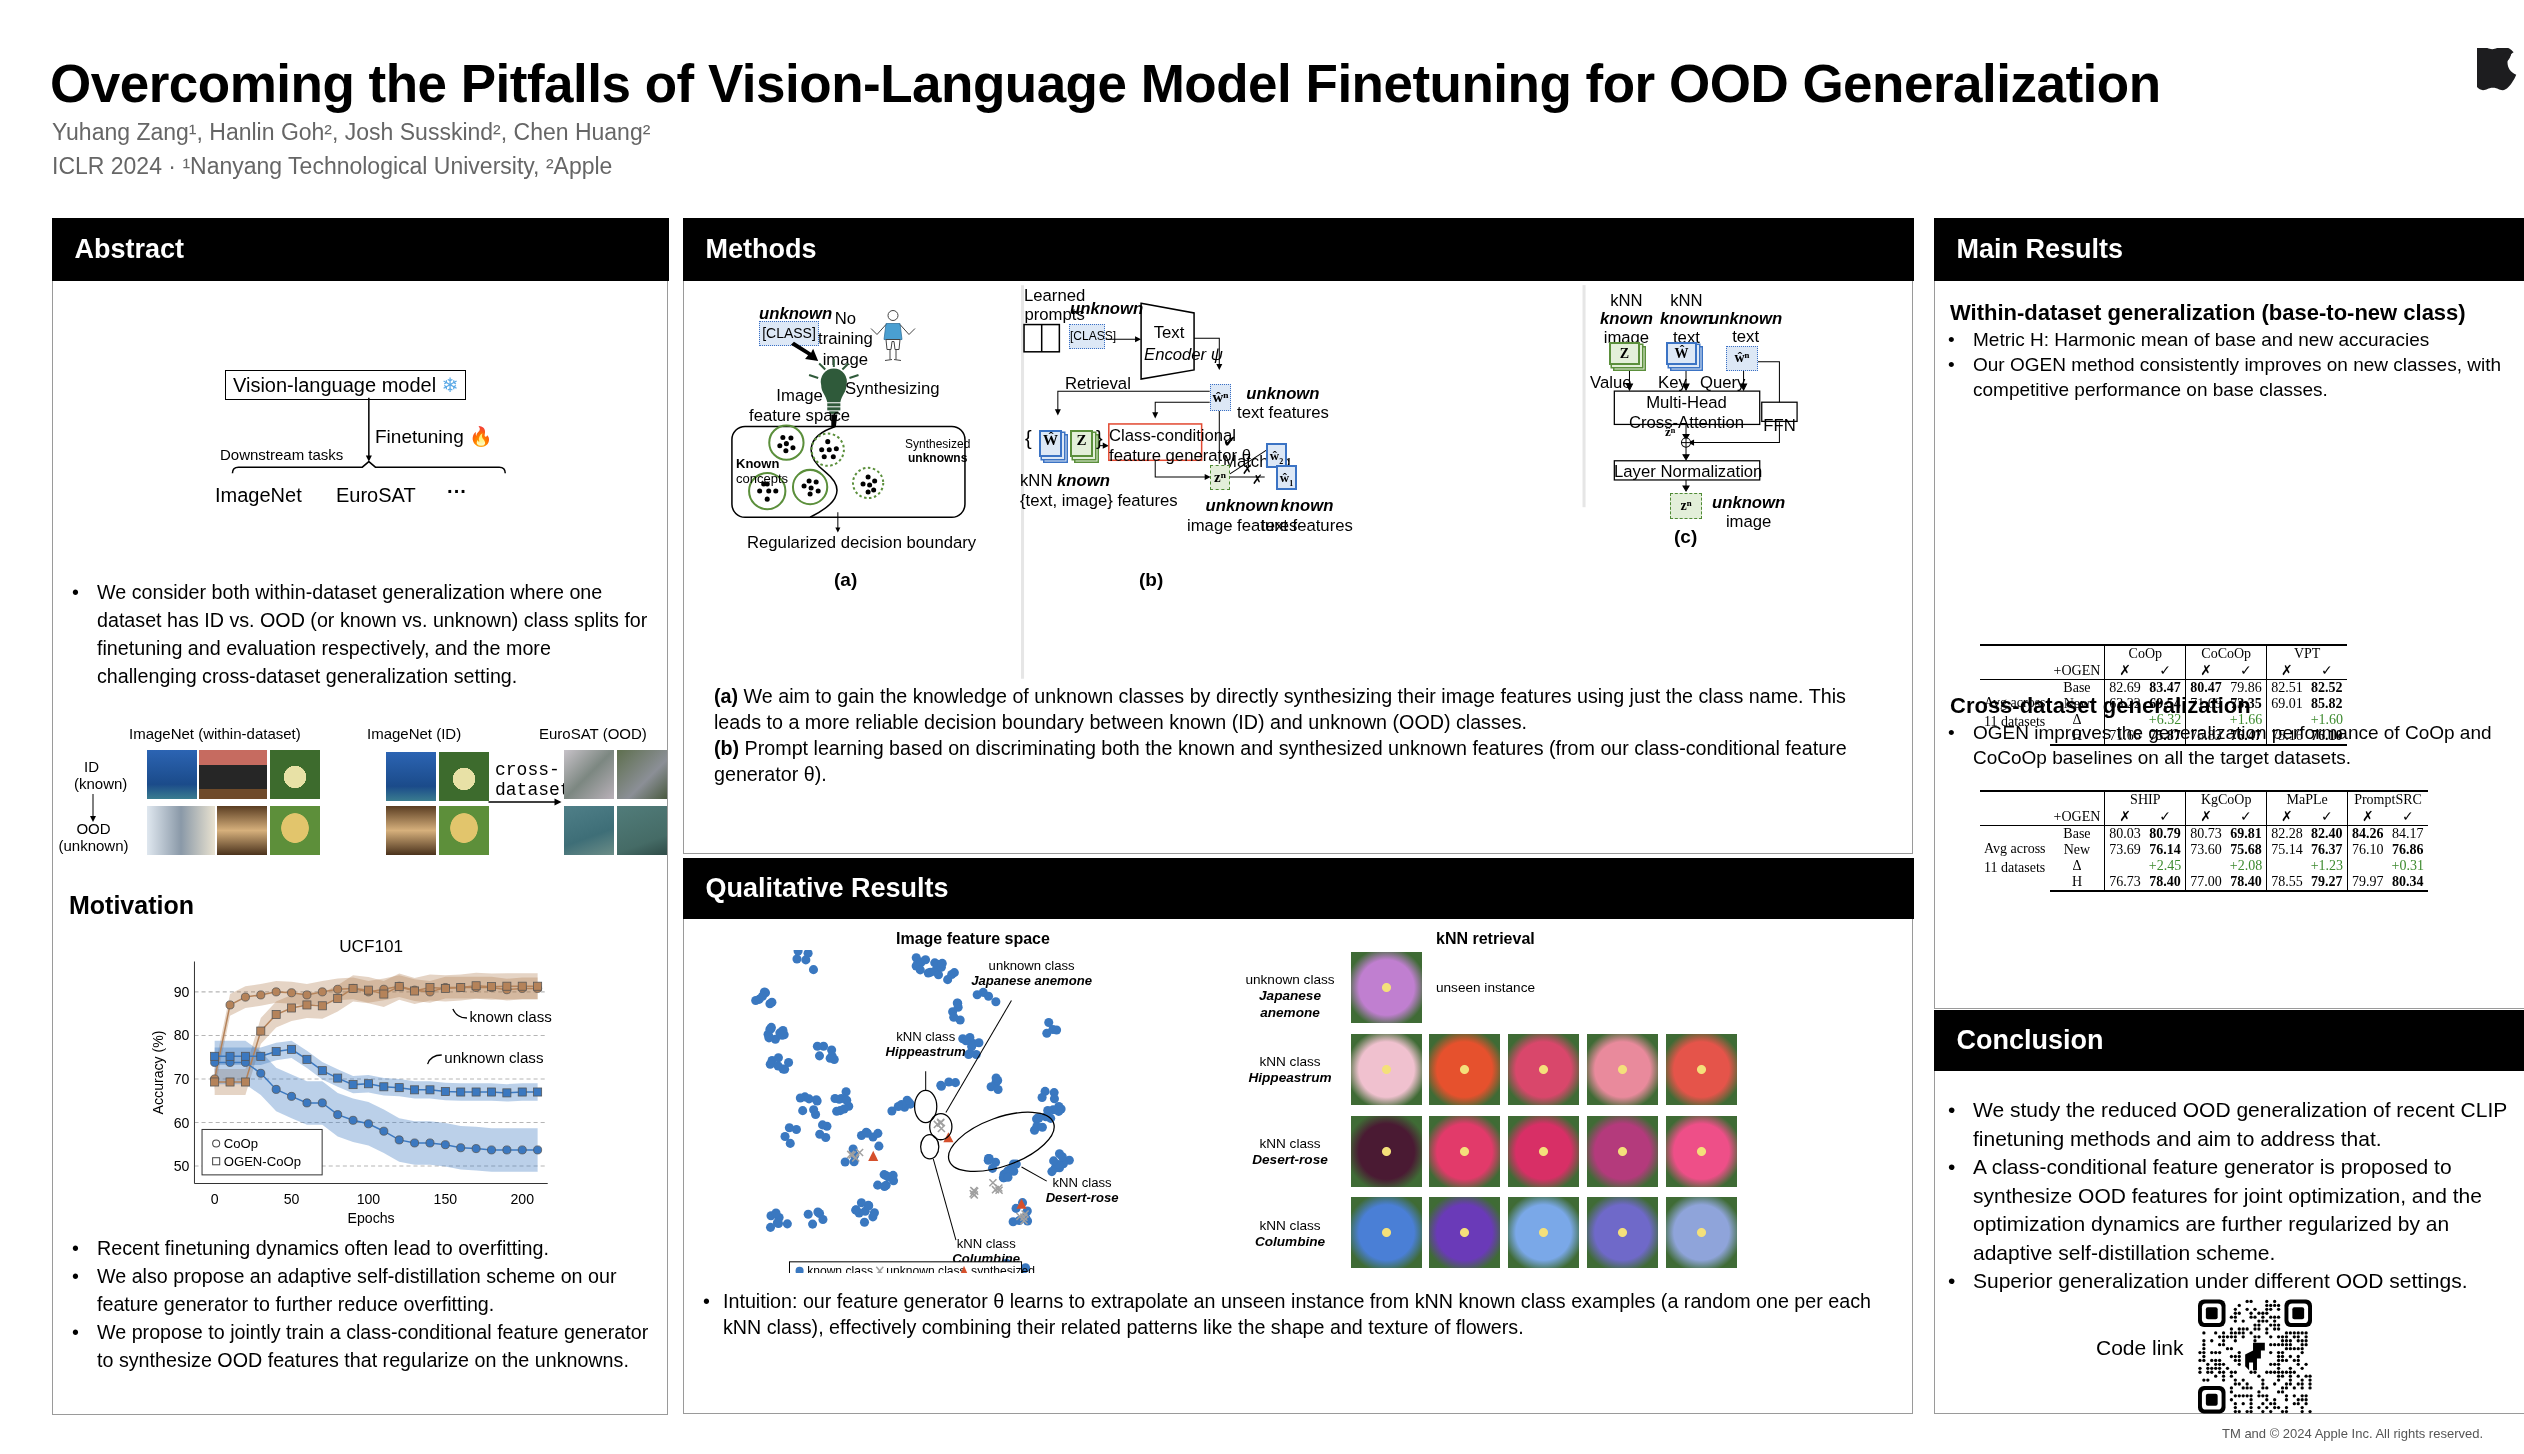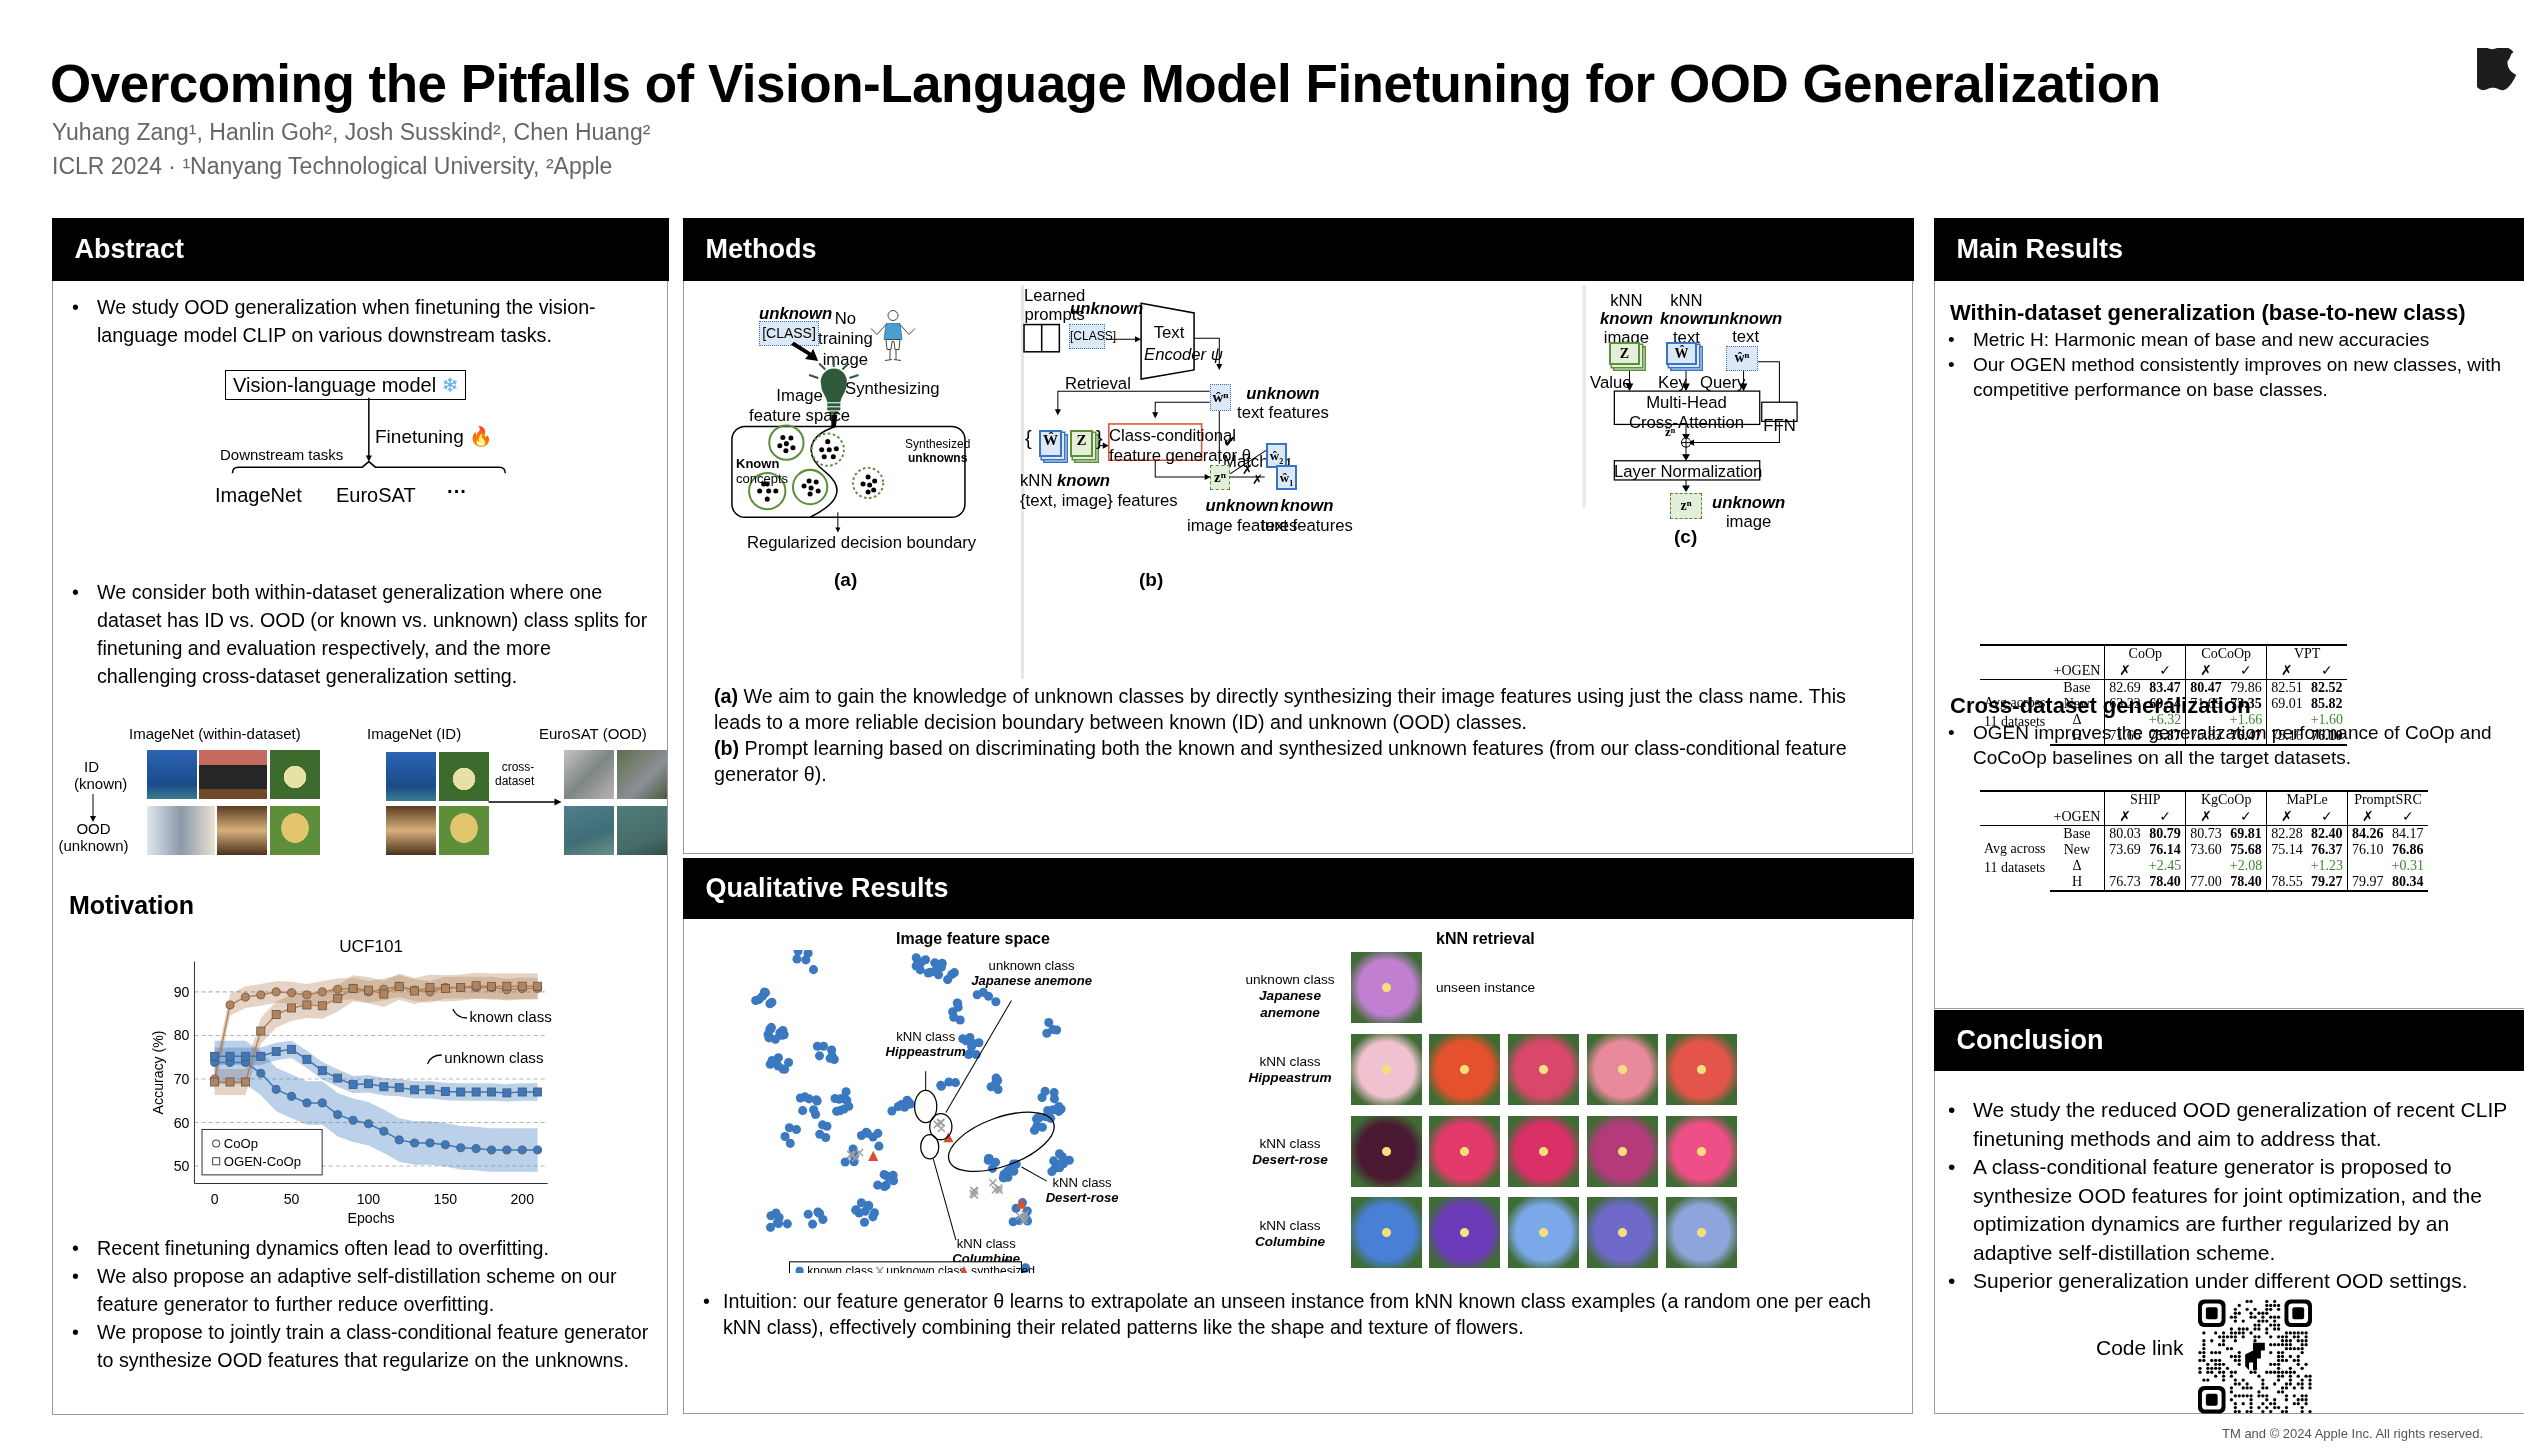--- a/index.html
+++ b/index.html
@@ -96,23 +96,20 @@
 <div id="authors" class="abs">Yuhang Zang¹, Hanlin Goh², Josh Susskind², Chen Huang²</div>
 <div id="affil" class="abs">ICLR 2024  ·  ¹Nanyang Technological University, ²Apple</div>
 <svg id="apple-logo" class="abs" viewBox="0 0 170 200">
   <path fill="#1d1d1f" d="M150 150c-6 14-9 20-17 32-11 17-26 38-45 38-17 0-21-11-44-11s-28 11-45 11c-19 0-33-19-44-36-30-46-33-100-15-129 13-20 34-32 53-32 20 0 32 11 48 11 16 0 26-11 49-11 17 0 35 9 48 25-42 23-35 83 12 102z" transform="translate(22,-25) scale(0.78)"></path>
   <path fill="#1d1d1f" d="M116 33c8-10 14-25 12-40-13 1-29 9-38 20-8 10-15 25-12 39 14 1 29-8 38-19z" transform="translate(22,12) scale(0.78)"></path>
 </svg>
 
 <div id="abstract-panel" class="panel">
   <div id="abstract-header" class="panel-header">Abstract</div>
 
-  <ul id="abstract-b1" class="bullets">
-    <li>We study OOD generalization when finetuning the vision-language model CLIP on various downstream tasks.</li>
-  </ul>
 
   <div class="abs" style="left:172px;top:151px;width:333px;height:151px;">
     <div class="abs vlm-box" style="left:0;top:0;">
       <span>Vision-language model</span>
       <span style="color:#5aa9e6;">❄</span>
     </div>
     <svg class="abs" style="left:0;top:0;" width="333" height="151" viewBox="0 0 660 300">
       <line x1="285" y1="55" x2="285" y2="178" stroke="#000" stroke-width="3"></line>
       <polygon points="279,170 291,170 285,182" fill="#000"></polygon>
       <path d="M14 205 q0 -12 12 -12 L272 193 L285 182 L298 193 L544 193 q12 0 12 12" fill="none" stroke="#000" stroke-width="3"></path>
@@ -154,21 +151,21 @@
     <div class="thumb" style="left:217px;top:31px;background:radial-gradient(circle at 50% 55%,#e8e1a6 0 30%,#3d6b2d 31%);"></div>
     <div class="thumb" style="left:94px;top:87px;width:68px;background:linear-gradient(90deg,#dfe7ef,#8a99a8 50%,#e9e2d0);"></div>
     <div class="thumb" style="left:164px;top:87px;background:linear-gradient(#5a3d22,#d6b07c 50%,#4a321c);"></div>
     <div class="thumb" style="left:217px;top:87px;background:radial-gradient(ellipse at 50% 45%,#e2c56c 0 38%,#5d8f3a 40%);"></div>
 
     <div class="thumb" style="left:333px;top:33px;background:linear-gradient(#2c64b3,#1b4b8a 70%,#3a7c8f);"></div>
     <div class="thumb" style="left:386px;top:33px;background:radial-gradient(circle at 50% 55%,#e8e1a6 0 30%,#3d6b2d 31%);"></div>
     <div class="thumb" style="left:333px;top:87px;background:linear-gradient(#5a3d22,#d6b07c 50%,#4a321c);"></div>
     <div class="thumb" style="left:386px;top:87px;background:radial-gradient(ellipse at 50% 45%,#e2c56c 0 38%,#5d8f3a 40%);"></div>
 
-    <div class="abs" style="left:442px;top:41px;font-size:12px;text-align:right;">
+    <div class="abs" style="left:442px;top:41px;font-size:18px;text-align:left;font-family:Liberation Mono, monospace;">
       <div>cross-</div>
         <div>dataset</div>
     </div>
     <svg class="abs" style="left:435px;top:78px;" width="76" height="10" viewBox="0 0 150 20">
       <line x1="0" y1="10" x2="136" y2="10" stroke="#000" stroke-width="3"></line>
         <polygon points="132,3 146,10 132,17" fill="#000"></polygon>
     </svg>
     <div class="thumb" style="left:511px;top:31px;background:linear-gradient(135deg,#c7c2c8,#7c8781 50%,#b9b1b9);"></div>
     <div class="thumb" style="left:564px;top:31px;background:linear-gradient(135deg,#5e6f4e,#8b8f96 60%,#4a5a40);"></div>
     <div class="thumb" style="left:511px;top:87px;background:linear-gradient(160deg,#4f7f88,#3e6e77 60%,#6c8d87);"></div>

